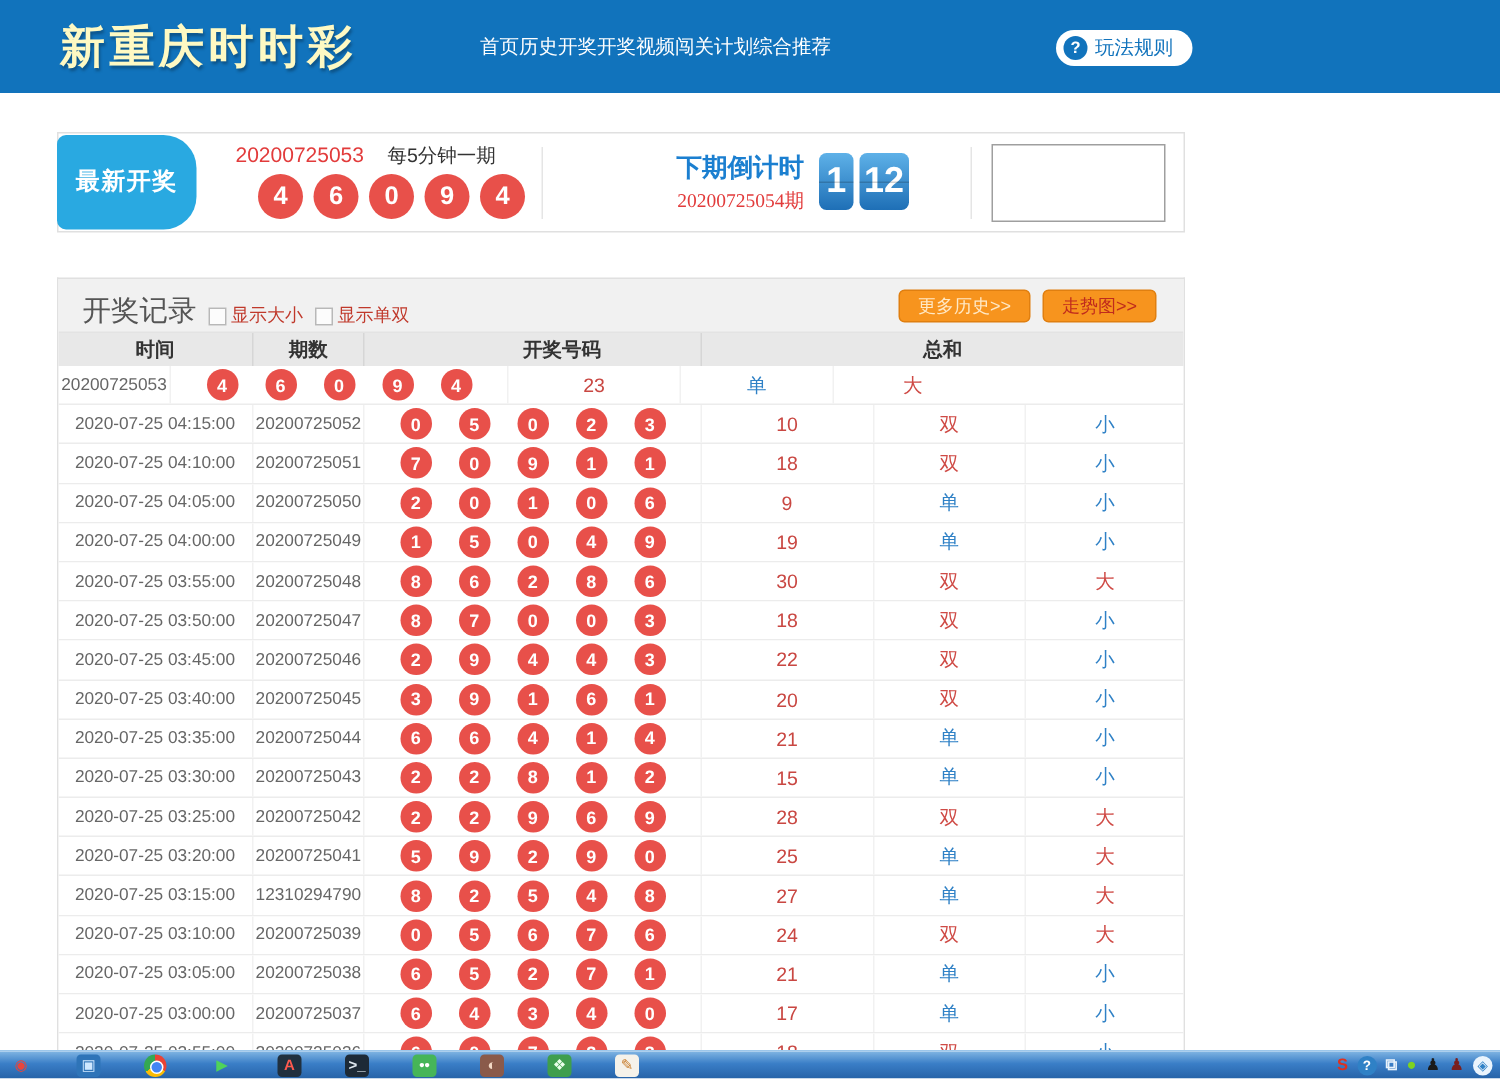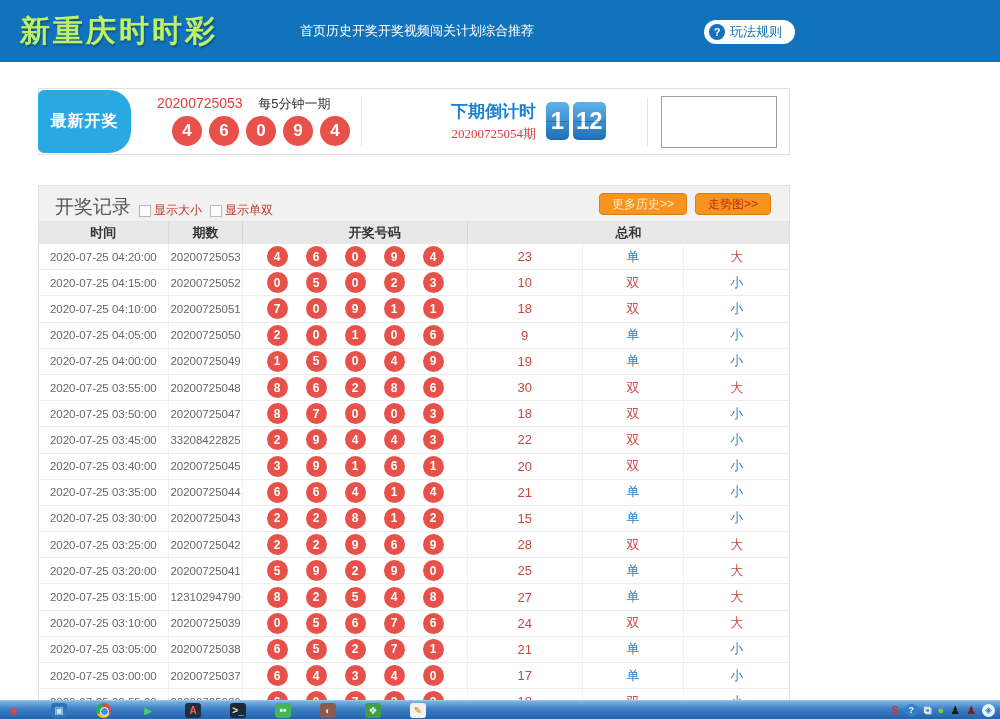--- a/index.html
+++ b/index.html
@@ -4,22 +4,22 @@
 <style>
   * { margin:0; padding:0; box-sizing:border-box; }
   html,body { width:1000px; height:719px; }
   body {
     position:relative; overflow:hidden; background:#ffffff;
     font-family:"Liberation Sans","DejaVu Sans",sans-serif;
   }
   
   .topbar { position:absolute; left:0; top:0; width:1000px; height:62px;
     background:#1173bc; display:flex; align-items:center; }
-  .logo { color:#bef264; font-size:30px; font-weight:bold; letter-spacing:3px;
-    margin-left:20px; text-shadow:1px 2px 2px rgba(0,0,0,.28); white-space:nowrap; }
+  .logo { color:#fef9c3; font-size:30px; font-weight:bold; letter-spacing:3px;
+    margin-left:40px; text-shadow:1px 2px 2px rgba(0,0,0,.28); white-space:nowrap; }
   .nav { display:flex; margin-left:82px; }
   .nav-item { color:#fff; font-size:13px; cursor:pointer; white-space:nowrap; }
   .rules-btn { position:absolute; left:704px; top:20px; height:24px; background:#fff;
     border-radius:12px; display:flex; align-items:center; padding:0 13px 0 5px;
     color:#1173bc; font-size:13px; cursor:pointer; }
   .q-circle { width:16px; height:16px; border-radius:50%; background:#1173bc; color:#fff;
     font-size:11px; font-weight:bold; display:flex; align-items:center; justify-content:center;
     margin-right:5px; }
   
   .latest-panel { position:absolute; left:38px; top:88px; width:752px; height:67px;
@@ -162,21 +162,20 @@
     </div>
   </div>
   <div class="tbl-header">
     <div class="hc h-time">时间</div>
     <div class="hc h-period">期数</div>
     <div class="hc h-balls">开奖号码</div>
     <div class="hc h-sum">总和</div>
   </div>
   <div>
       <div class="row">
-        <div class="cell c-time">2020-07-25 04:20:00</div>
         <div class="cell c-period">20200725053</div>
         <div class="cell c-balls">
           <div class="ball-sm">4</div>
           <div class="ball-sm">6</div>
           <div class="ball-sm">0</div>
           <div class="ball-sm">9</div>
           <div class="ball-sm">4</div>
         </div>
         <div class="cell c-sum">23</div>
         <div class="cell c-oe blue">单</div>
@@ -261,21 +260,21 @@
           <div class="ball-sm">0</div>
           <div class="ball-sm">0</div>
           <div class="ball-sm">3</div>
         </div>
         <div class="cell c-sum">18</div>
         <div class="cell c-oe red">双</div>
         <div class="cell c-bs blue">小</div>
       </div>
       <div class="row">
         <div class="cell c-time">2020-07-25 03:45:00</div>
-        <div class="cell c-period">33208422825</div>
+        <div class="cell c-period">20200725046</div>
         <div class="cell c-balls">
           <div class="ball-sm">2</div>
           <div class="ball-sm">9</div>
           <div class="ball-sm">4</div>
           <div class="ball-sm">4</div>
           <div class="ball-sm">3</div>
         </div>
         <div class="cell c-sum">22</div>
         <div class="cell c-oe red">双</div>
         <div class="cell c-bs blue">小</div>

